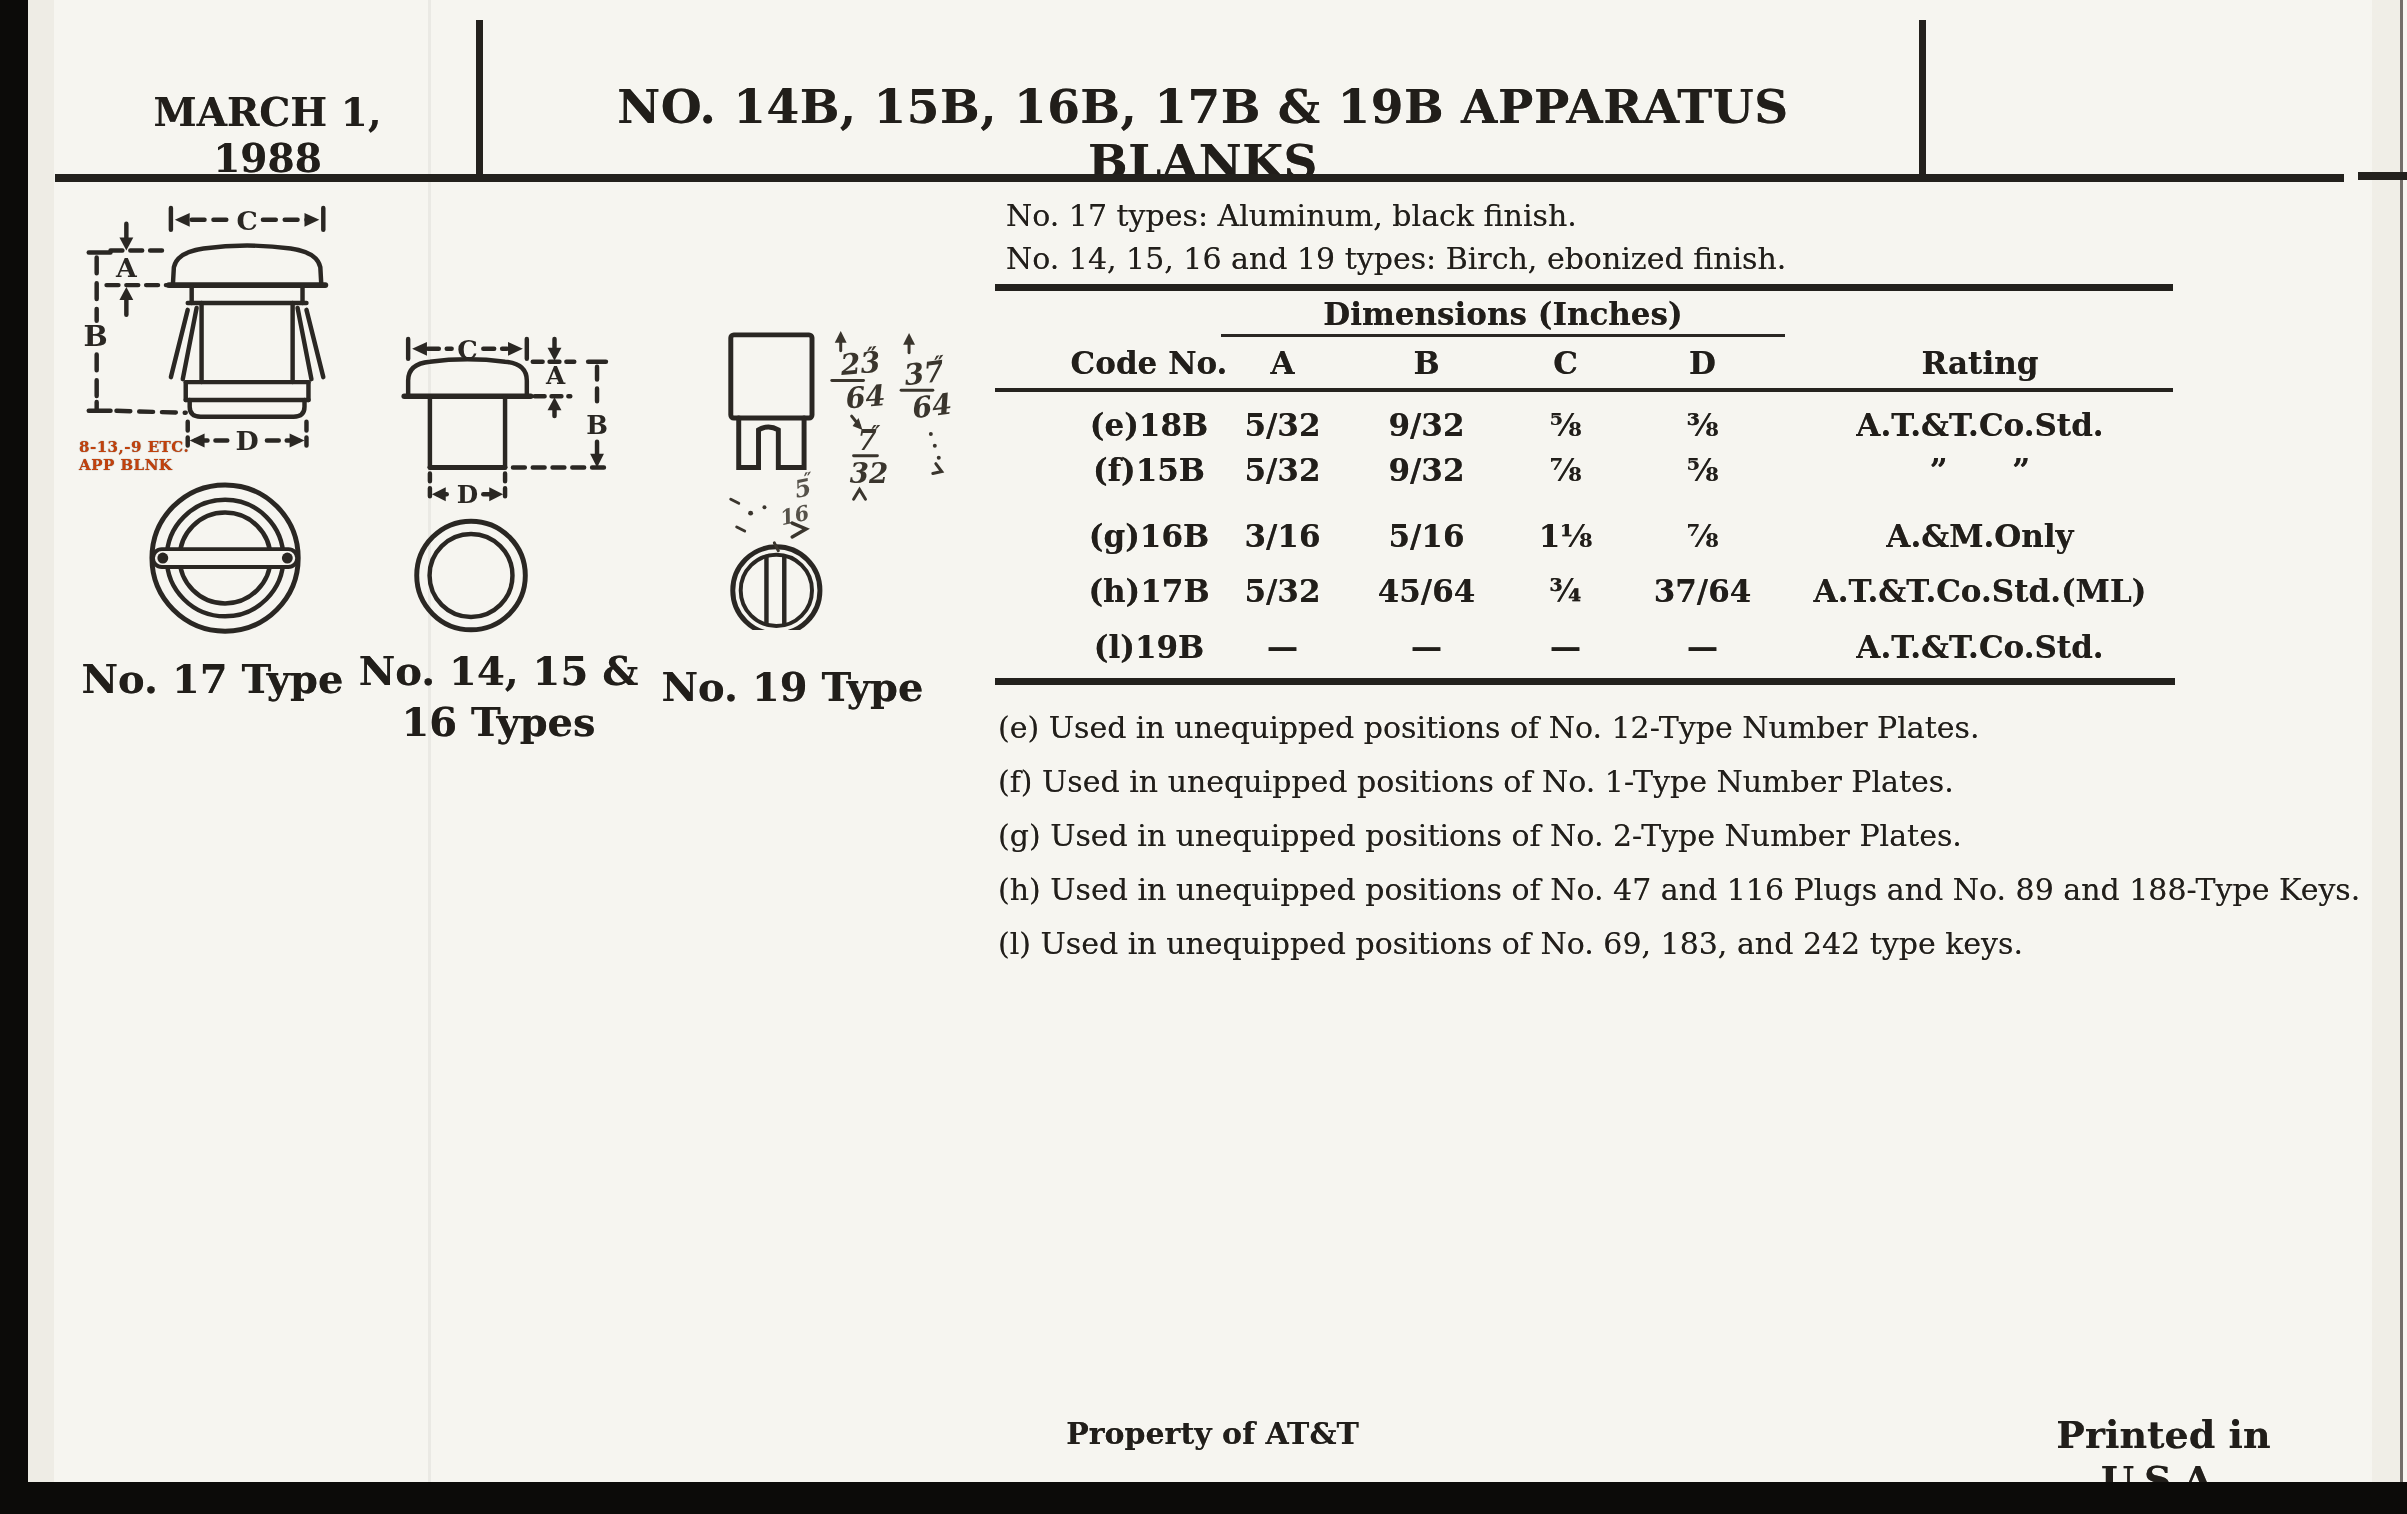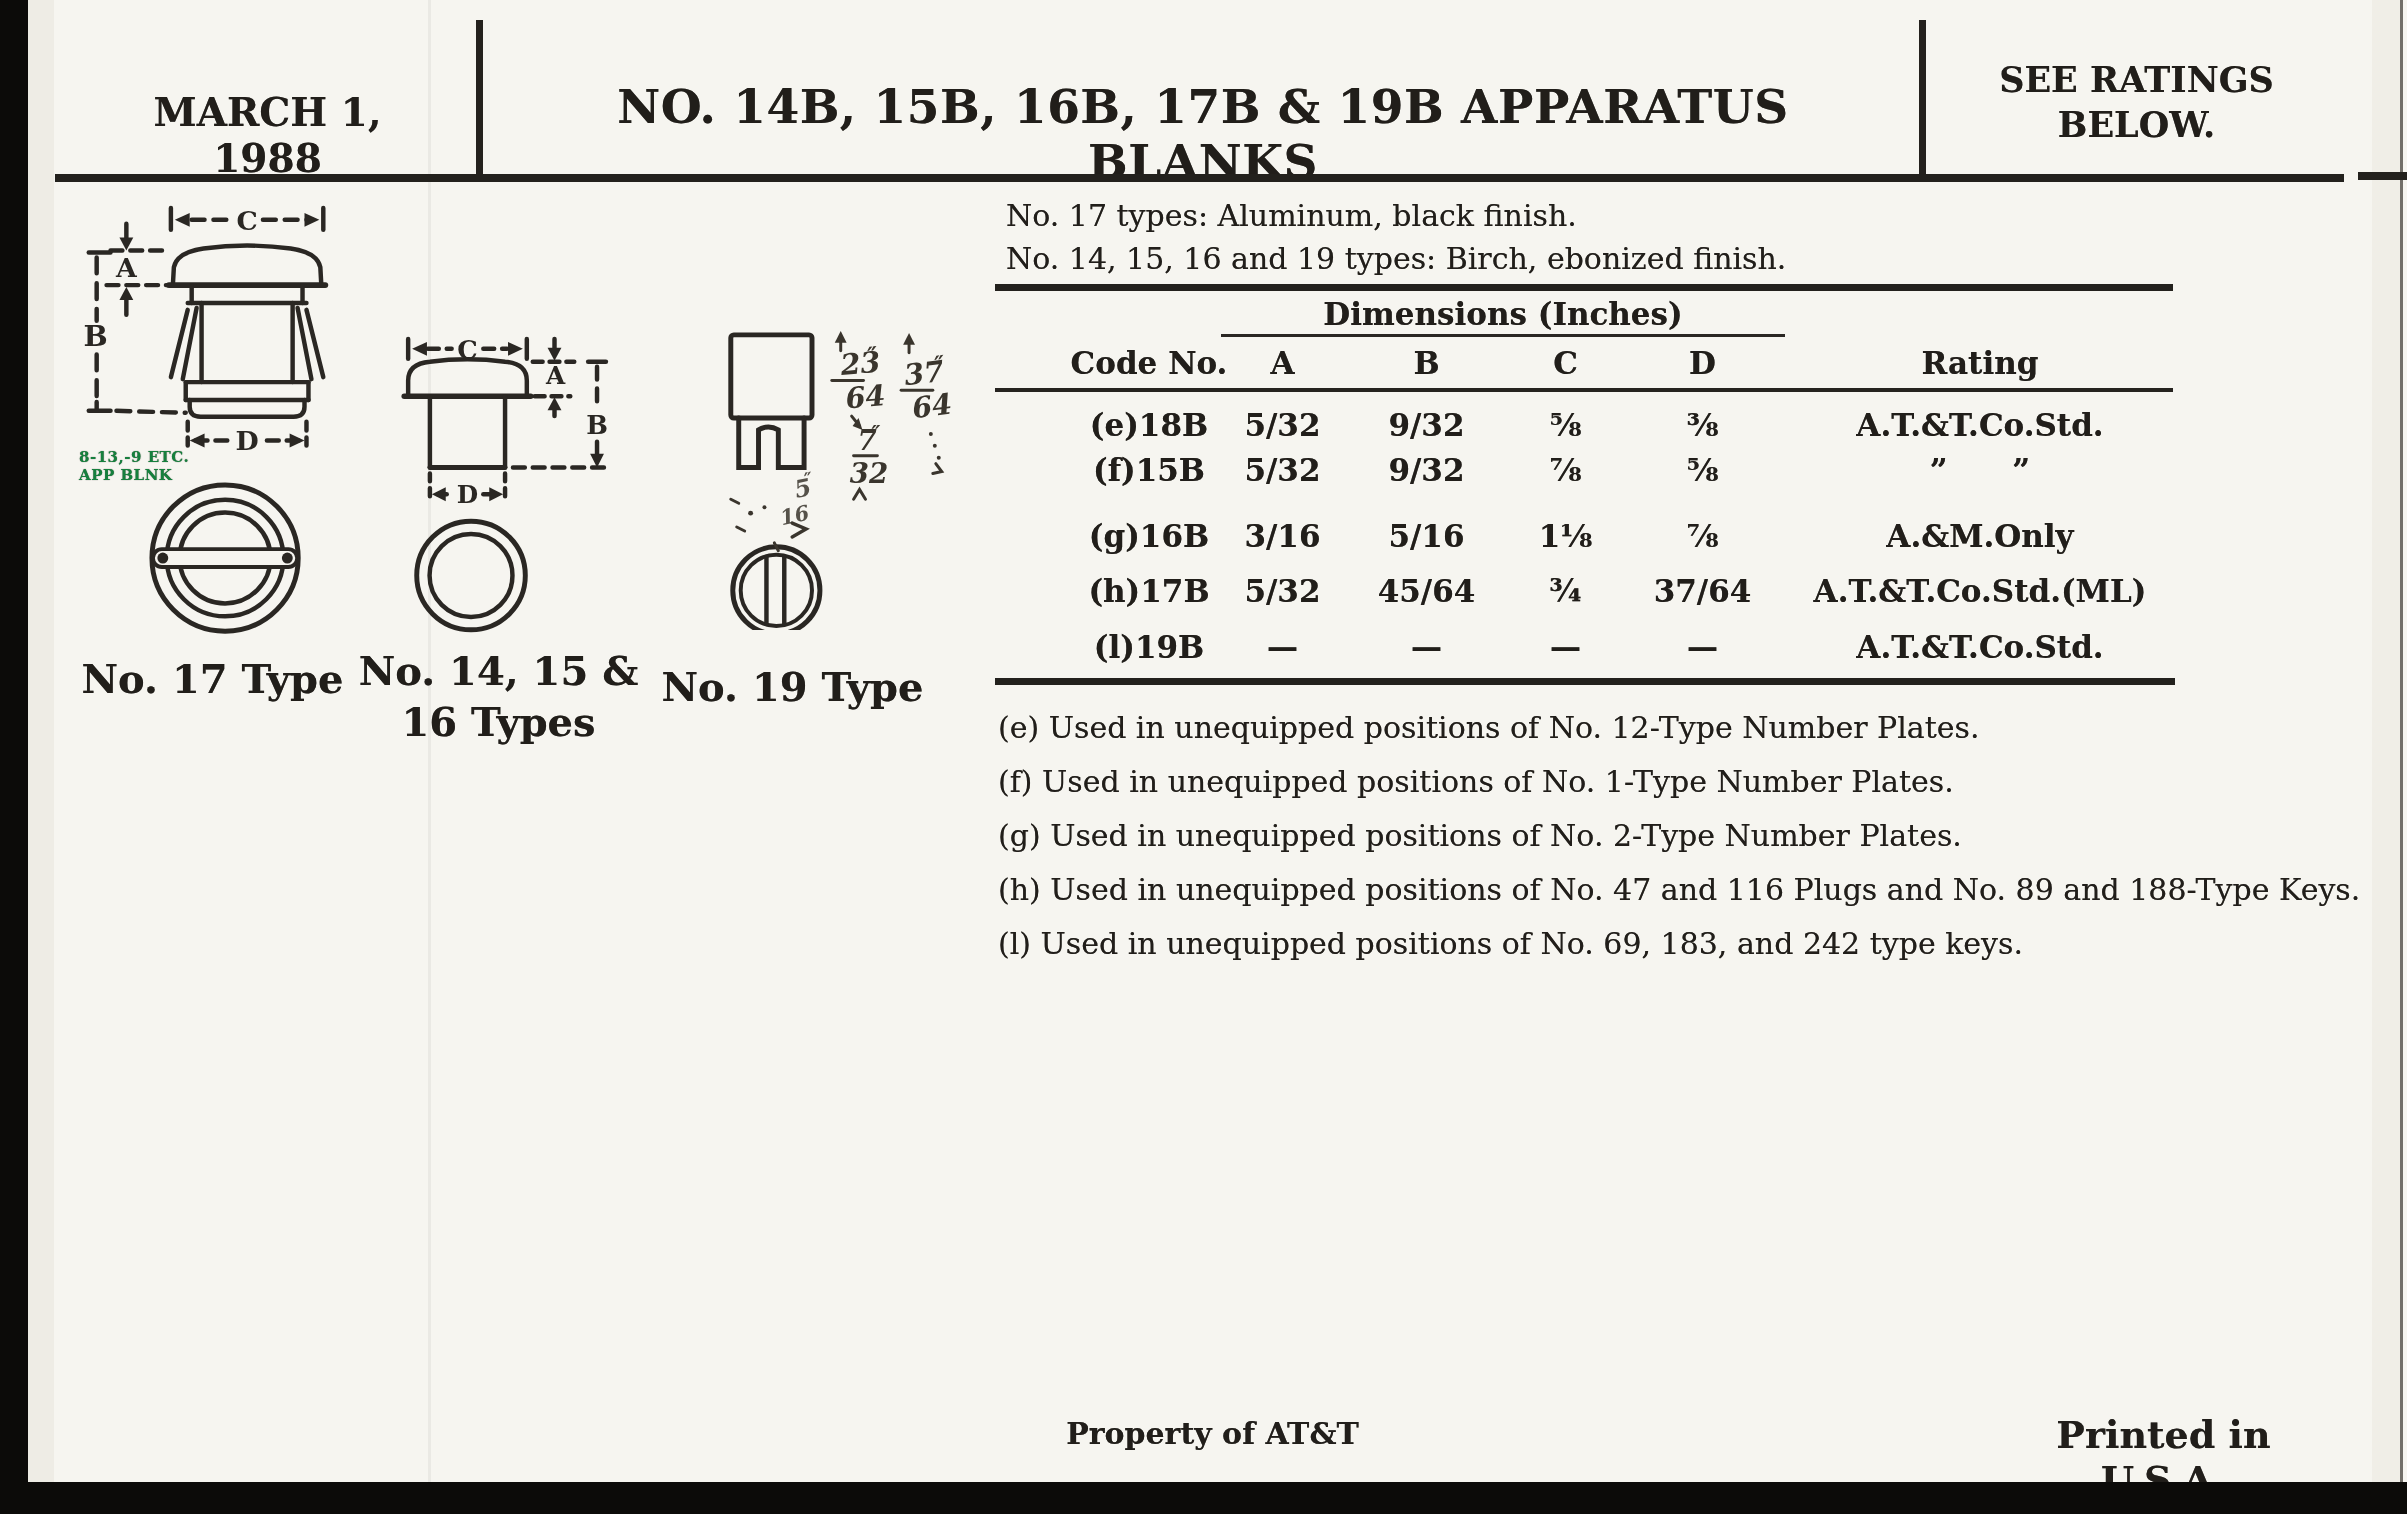--- a/index.html
+++ b/index.html
@@ -45,22 +45,22 @@
   .c-d{left:643px;width:129px;text-align:center;}
   .c-r{left:802px;width:366px;text-align:center;white-space:pre;}
   
   .fnotes{left:998px;top:701px;width:1386px;font-size:30px;}
   .fnote{height:54px;line-height:54px;white-space:nowrap;}
   
   .figlabel{font-size:40px;line-height:51px;}
   .lab17{left:59px;top:653px;width:307px;}
   .lab1416{left:345px;top:645px;width:307px;}
   .lab19{left:639px;top:661px;width:307px;}
-  .smudge{left:79px;top:448px;width:198px;font-size:15px;line-height:18px;letter-spacing:0.5px;
-          color:#15803d;font-weight:bold;text-shadow:0 0 1px rgba(55,50,43,0.8);}
+  .smudge{left:79px;top:438px;width:198px;font-size:15px;line-height:18px;letter-spacing:0.5px;
+          color:#c2410c;font-weight:bold;text-shadow:0 0 1px rgba(55,50,43,0.8);}
   svg text{font-family:"DejaVu Serif","Liberation Serif",serif;font-weight:bold;fill:#2a2723;}
   .hand text{font-style:italic;fill:#3a352d;}
   
   .foot-l{left:1059px;top:1416px;width:307px;font-size:30px;}
   .foot-r{left:2010px;top:1412px;width:307px;font-size:38px;}
 </style>
 </head>
 <body>
 
 <div class="page">
@@ -68,24 +68,20 @@
   <div class="abs band-left-soft"></div>
   <div class="abs band-left"></div>
   <div class="abs edge-right-soft"></div>
   <div class="abs edge-right"></div>
   <div class="abs crease"></div>
 
   <div class="abs date ctr ink b">MARCH 1, 1988</div>
   <div class="abs hdiv hdiv1"></div>
   <div class="abs title ctr ink b">NO. 14B, 15B, 16B, 17B &amp; 19B APPARATUS BLANKS</div>
   <div class="abs hdiv hdiv2"></div>
-  <div class="abs ratings ctr ink b">
-    <div>SEE RATINGS</div>
-    <div>BELOW.</div>
-  </div>
   <div class="abs rule-h"></div>
   <div class="abs rule-h-frag"></div>
 
   <div class="abs mat mat1 ink">No. 17 types: Aluminum, black finish.</div>
   <div class="abs mat mat2 ink">No. 14, 15, 16 and 19 types: Birch, ebonized finish.</div>
 
   <div class="abs table ink b">
     <div class="rule rule-top"></div>
     <div class="span-head">Dimensions (Inches)</div>
     <div class="span-underline"></div>

